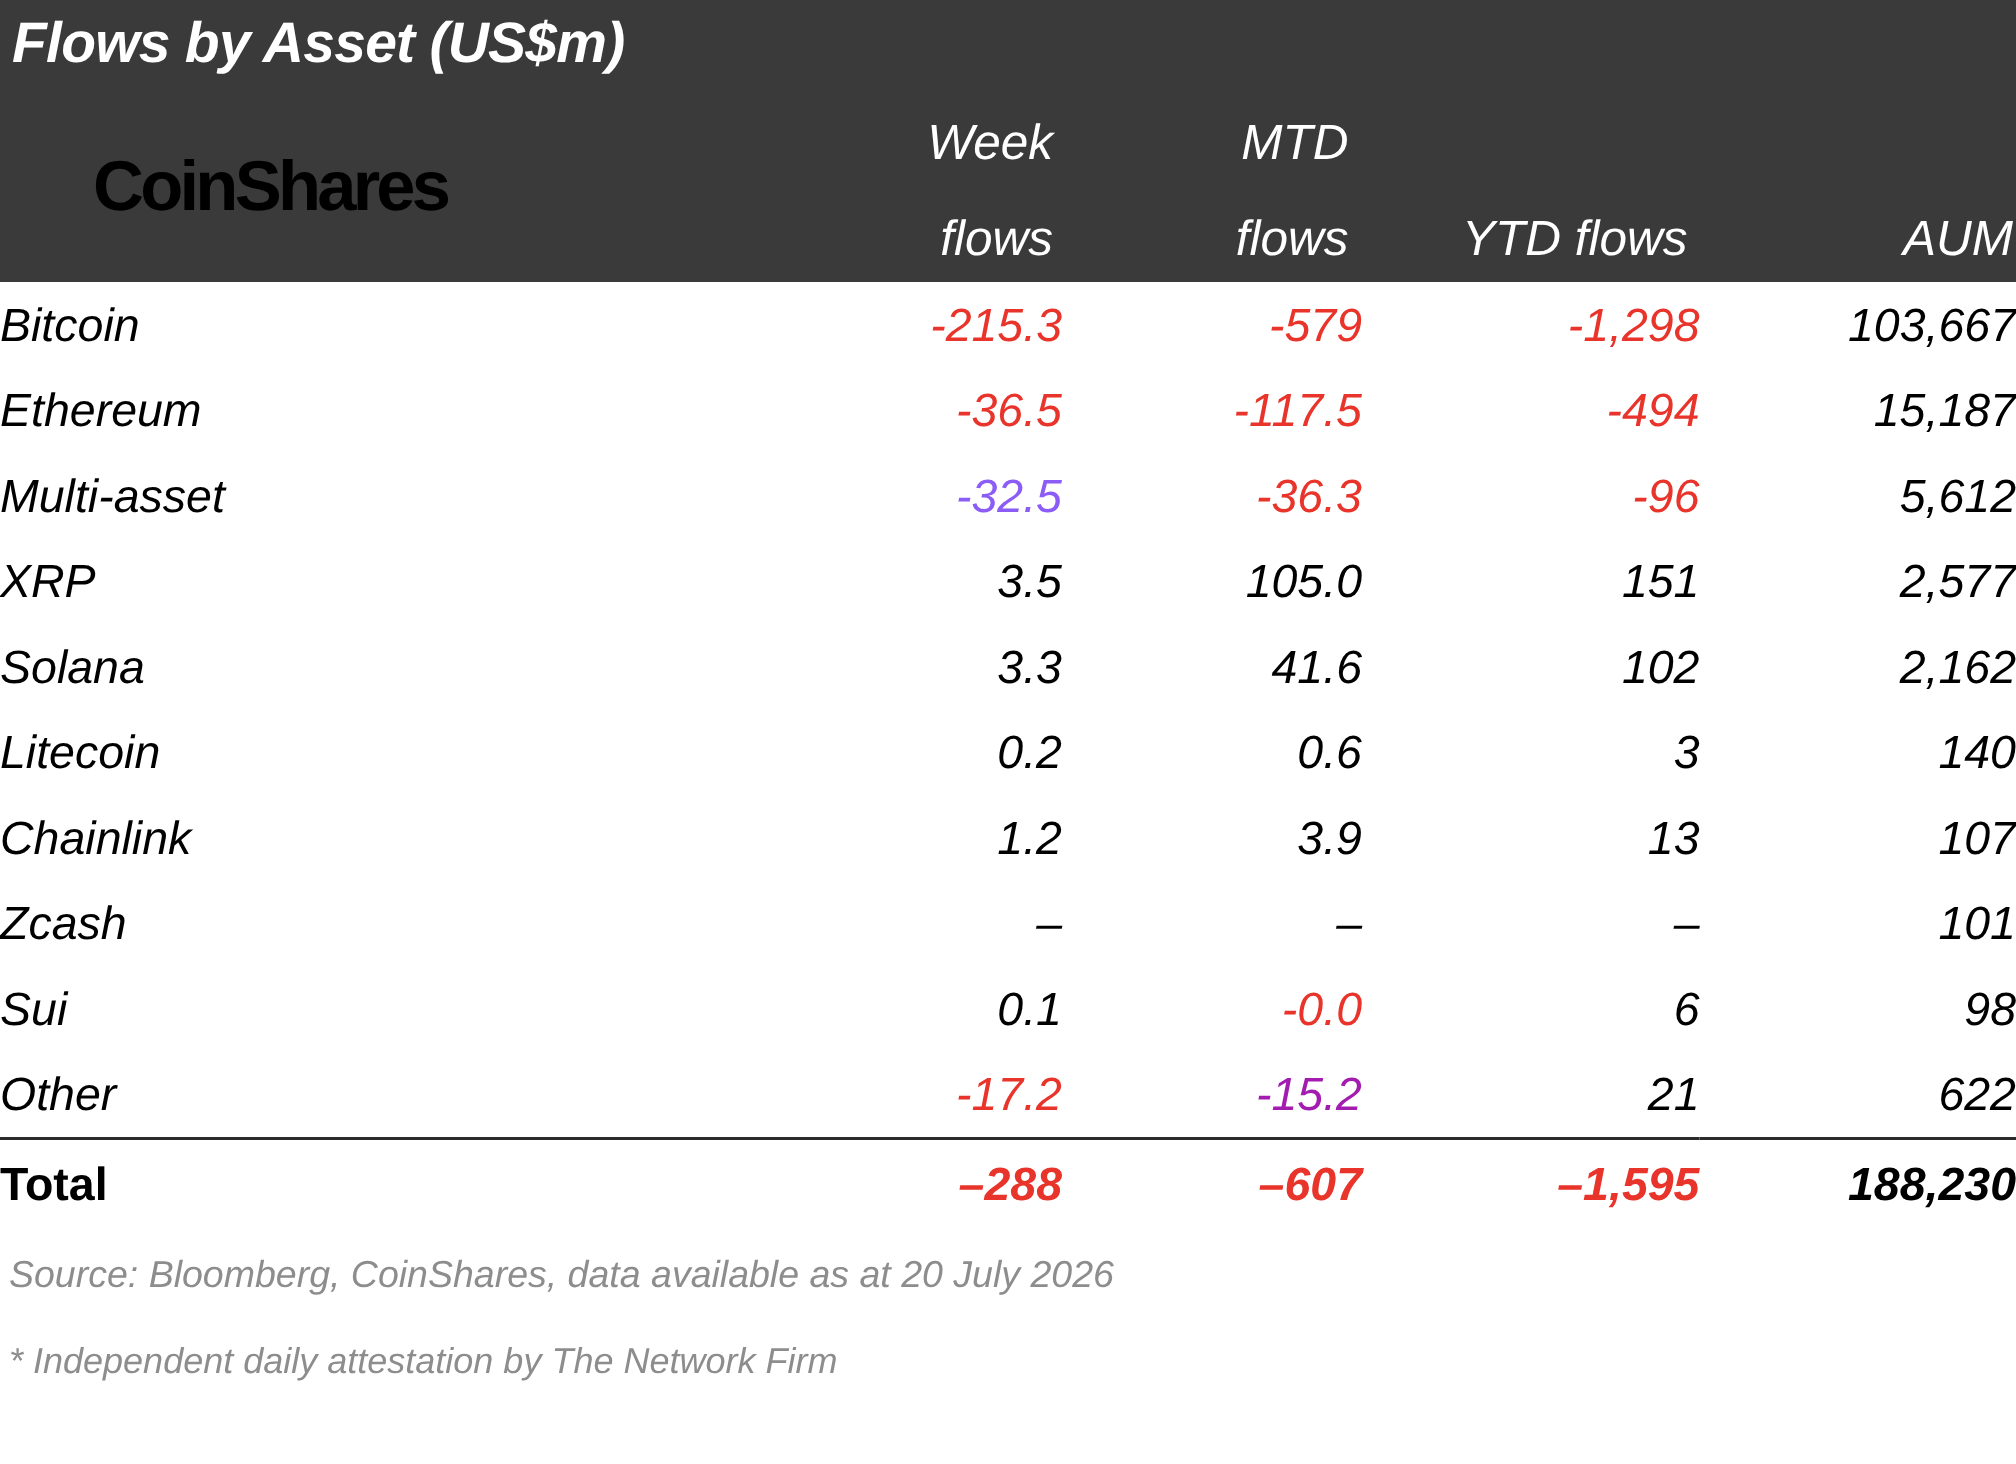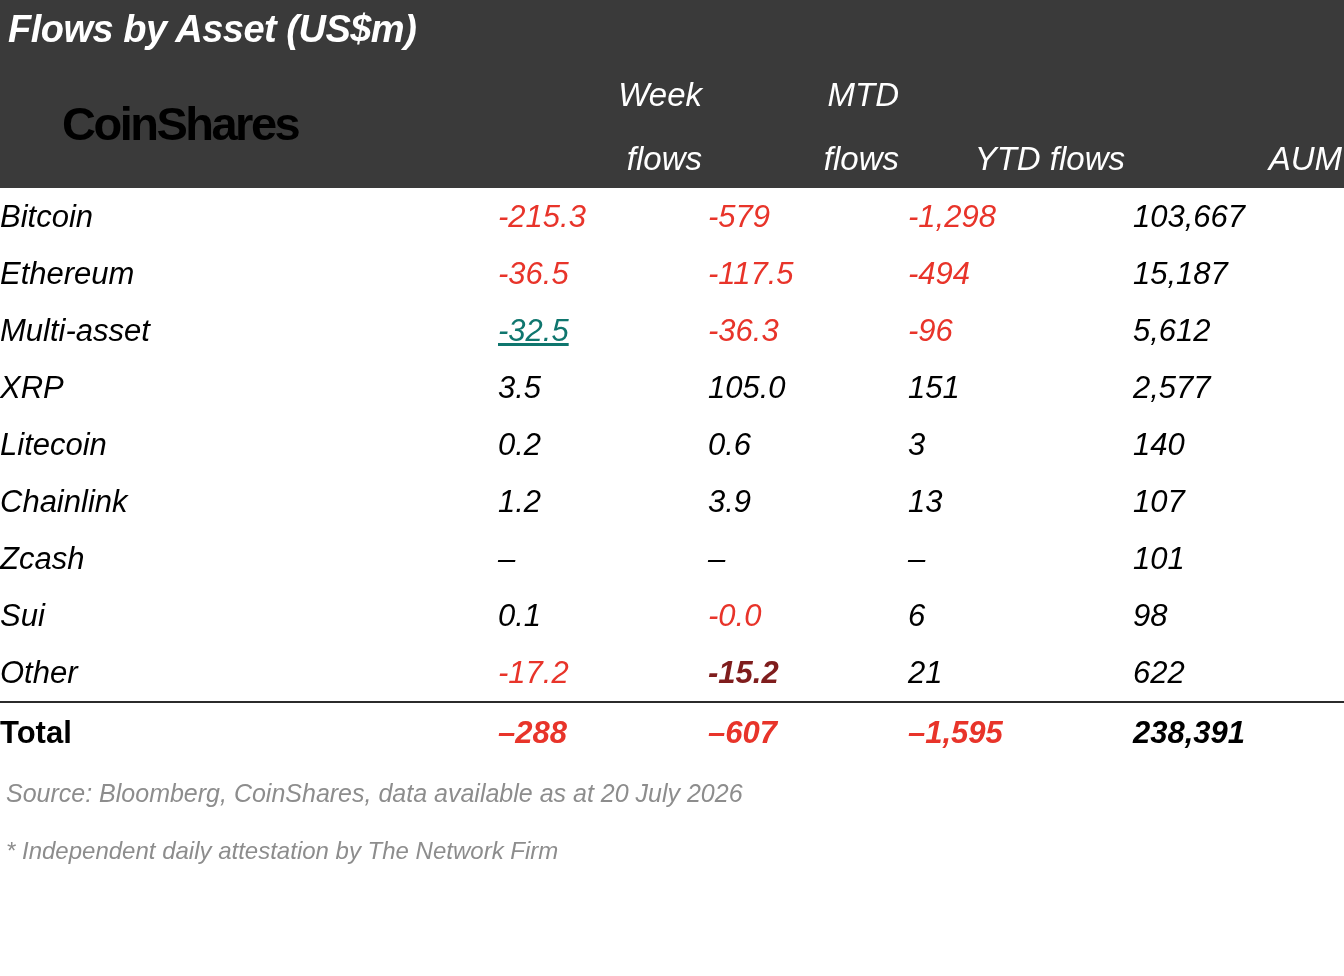--- a/index.html
+++ b/index.html
@@ -80,21 +80,21 @@
     height: 57px;
     vertical-align: middle;
     white-space: nowrap;
   }
   td.asset {
     text-align: left;
     padding-left: 6px;
     width: 498px;
   }
   td.num {
-    text-align: left;
+    text-align: right;
   }
   td.c-week { width: 210px; padding-right: 0px; }
   td.c-mtd  { width: 200px; padding-right: 0px; }
   td.c-ytd  { width: 225px; padding-right: 0px; }
   td.c-aum  { width: 211px; padding-right: 2px; }
 
   tr.total td {
     border-top: 2px solid #2b2b2b;
     font-weight: bold;
     font-style: italic;
@@ -148,33 +148,40 @@
         </tr>
         <tr>
           <td class="asset">Ethereum</td>
           <td class="num c-week" style="color: rgb(232, 52, 42);">-36.5</td>
           <td class="num c-mtd" style="color: rgb(232, 52, 42);">-117.5</td>
           <td class="num c-ytd" style="color: rgb(232, 52, 42);">-494</td>
           <td class="num c-aum">15,187</td>
         </tr>
         <tr>
           <td class="asset">Multi-asset</td>
-          <td class="num c-week" style="color: #0f766e; text-decoration: underline;">-32.5</td>
+          <td class="num c-week" style="color: #8b5cf6;">-32.5</td>
           <td class="num c-mtd" style="color: rgb(232, 52, 42);">-36.3</td>
           <td class="num c-ytd" style="color: rgb(232, 52, 42);">-96</td>
           <td class="num c-aum">5,612</td>
         </tr>
         <tr>
           <td class="asset">XRP</td>
           <td class="num c-week">3.5</td>
           <td class="num c-mtd">105.0</td>
           <td class="num c-ytd">151</td>
           <td class="num c-aum">2,577</td>
         </tr>
         <tr>
+          <td class="asset">Solana</td>
+          <td class="num c-week">3.3</td>
+          <td class="num c-mtd">41.6</td>
+          <td class="num c-ytd">102</td>
+          <td class="num c-aum">2,162</td>
+        </tr>
+        <tr>
           <td class="asset">Litecoin</td>
           <td class="num c-week">0.2</td>
           <td class="num c-mtd">0.6</td>
           <td class="num c-ytd">3</td>
           <td class="num c-aum">140</td>
         </tr>
         <tr>
           <td class="asset">Chainlink</td>
           <td class="num c-week">1.2</td>
           <td class="num c-mtd">3.9</td>
@@ -191,30 +198,30 @@
         <tr>
           <td class="asset">Sui</td>
           <td class="num c-week">0.1</td>
           <td class="num c-mtd" style="color: rgb(232, 52, 42);">-0.0</td>
           <td class="num c-ytd">6</td>
           <td class="num c-aum">98</td>
         </tr>
         <tr>
           <td class="asset">Other</td>
           <td class="num c-week" style="color: rgb(232, 52, 42);">-17.2</td>
-          <td class="num c-mtd" style="color: #7f1d1d; font-weight: bold;">-15.2</td>
+          <td class="num c-mtd" style="color: #a21caf;">-15.2</td>
           <td class="num c-ytd">21</td>
           <td class="num c-aum">622</td>
         </tr>
         <tr class="total">
           <td class="asset">Total</td>
           <td class="num c-week" style="color: rgb(232, 52, 42);">–288</td>
           <td class="num c-mtd" style="color: rgb(232, 52, 42);">–607</td>
           <td class="num c-ytd" style="color: rgb(232, 52, 42);">–1,595</td>
-          <td class="num c-aum">238,391</td>
+          <td class="num c-aum">188,230</td>
         </tr>
       </tbody>
   </table>
 
   <div class="footnotes">
     <div class="note">Source: Bloomberg, CoinShares, data available as at 20 July 2026</div>
     <div class="note small-star">* Independent daily attestation by The Network Firm</div>
   </div>
 
 </div>

